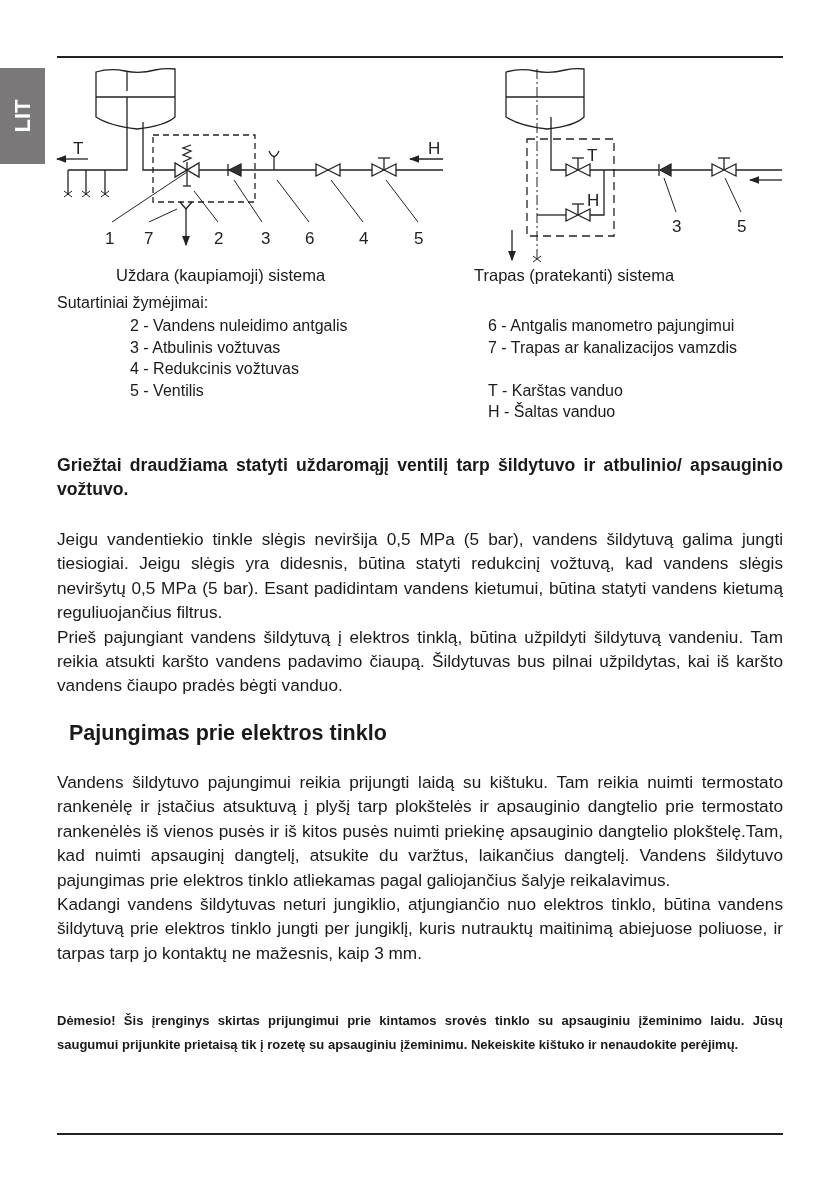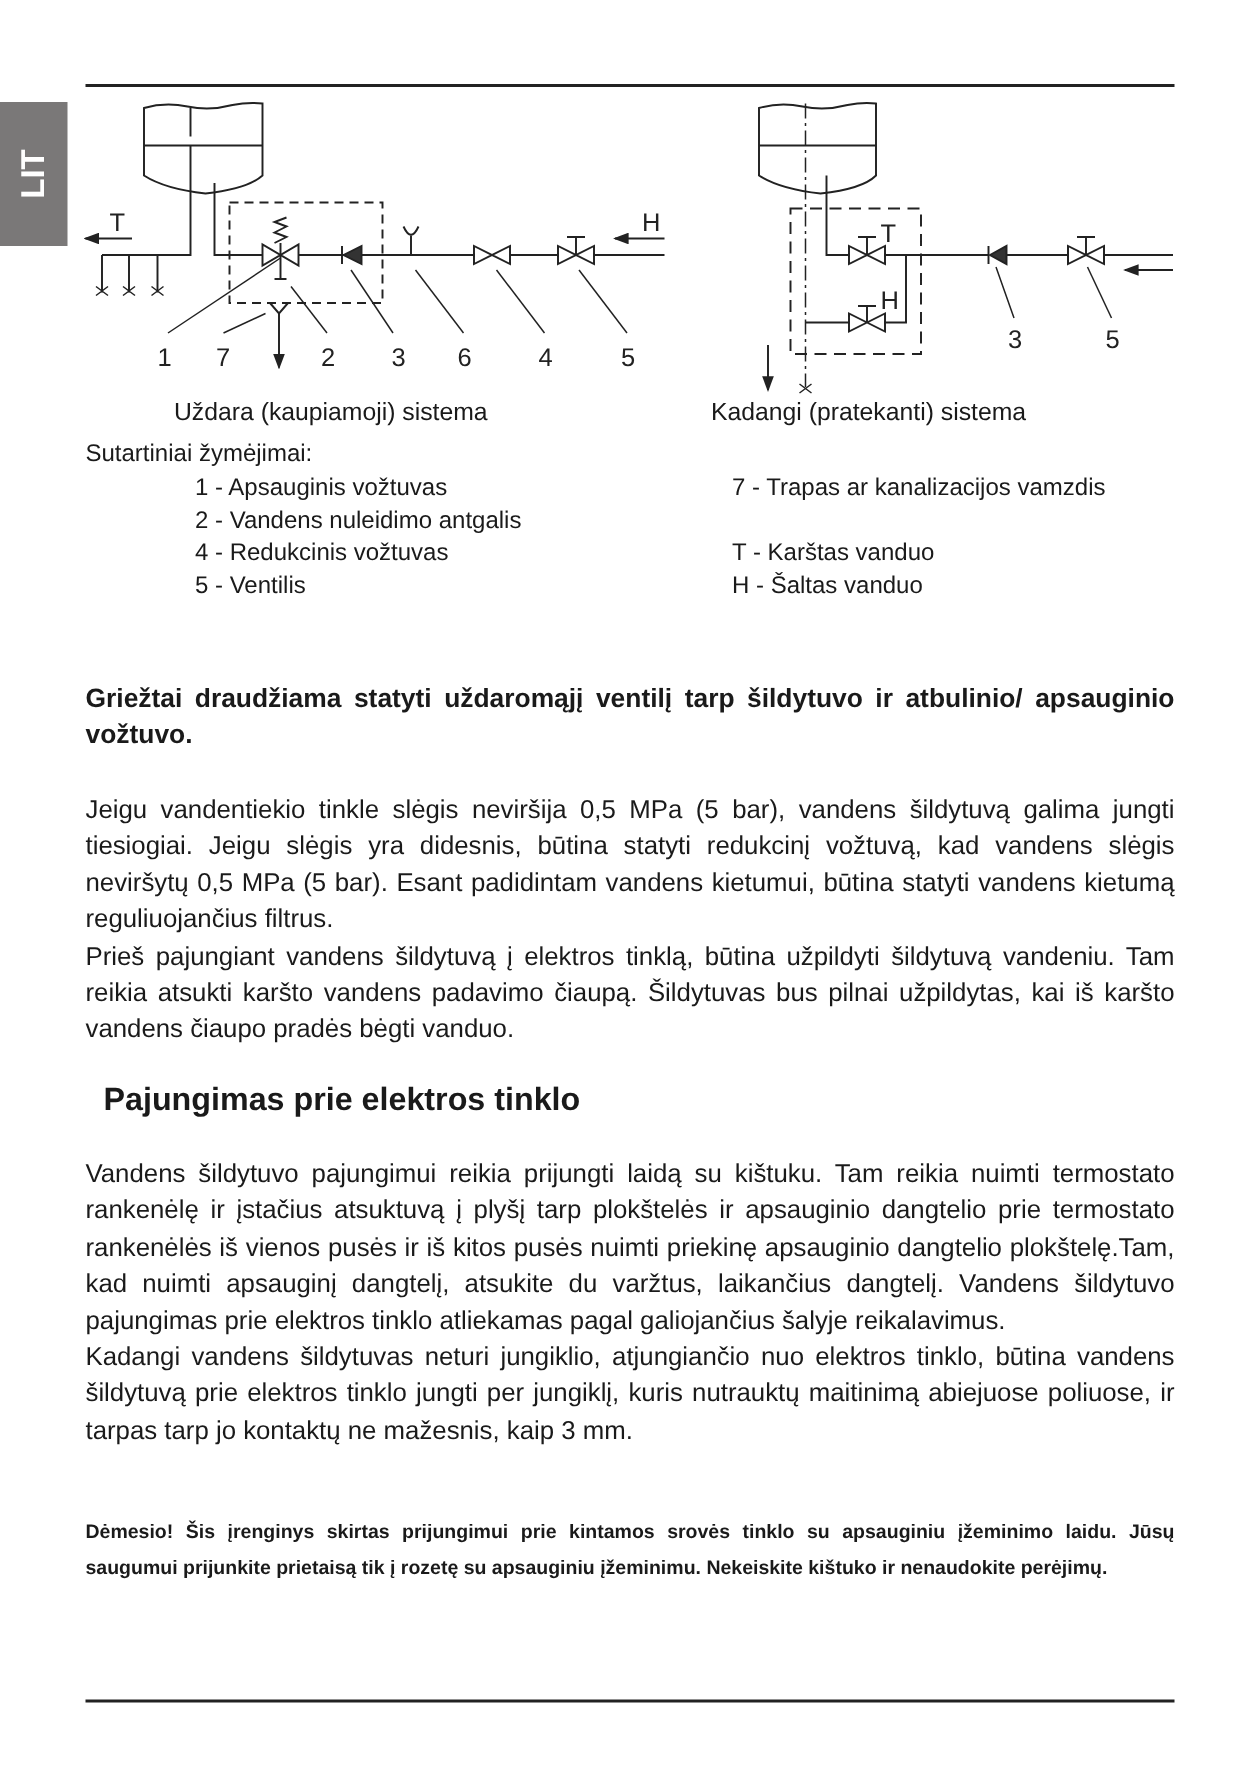--- a/index.html
+++ b/index.html
@@ -152,30 +152,31 @@
     <text x="359" y="244">4</text>
     <text x="414" y="244">5</text>
     <text x="587" y="161">T</text>
     <text x="587" y="206">H</text>
     <text x="672" y="232">3</text>
     <text x="737" y="232">5</text>
   </g>
 </svg>
 
 <div class="caption" style="left:116px; top:266px;">Uždara (kaupiamoji) sistema</div>
-<div class="caption" style="left:474px; top:266px;">Kadangi (pratekanti) sistema</div>
+<div class="caption" style="left:474px; top:266px;">Trapas (pratekanti) sistema</div>
 
 <div class="legend-title">Sutartiniai žymėjimai:</div>
 <div class="legend-col" style="left:130px; top:315px;">
-  <div>1 - Apsauginis vožtuvas</div>
   <div>2 - Vandens nuleidimo antgalis</div>
+  <div>3 - Atbulinis vožtuvas</div>
   <div>4 - Redukcinis vožtuvas</div>
   <div>5 - Ventilis</div>
 </div>
 <div class="legend-col" style="left:488px; top:315px;">
+  <div>6 - Antgalis manometro pajungimui</div>
   <div>7 - Trapas ar kanalizacijos vamzdis</div>
   <div>&nbsp;</div>
   <div>T - Karštas vanduo</div>
   <div>H - Šaltas vanduo</div>
 </div>
 
 <div class="para bold" style="top:453px; font-size:17.6px;">
   <p>Griežtai draudžiama statyti uždaromąjį ventilį tarp šildytuvo ir atbulinio/ apsauginio vožtuvo.</p>
 </div>
 

